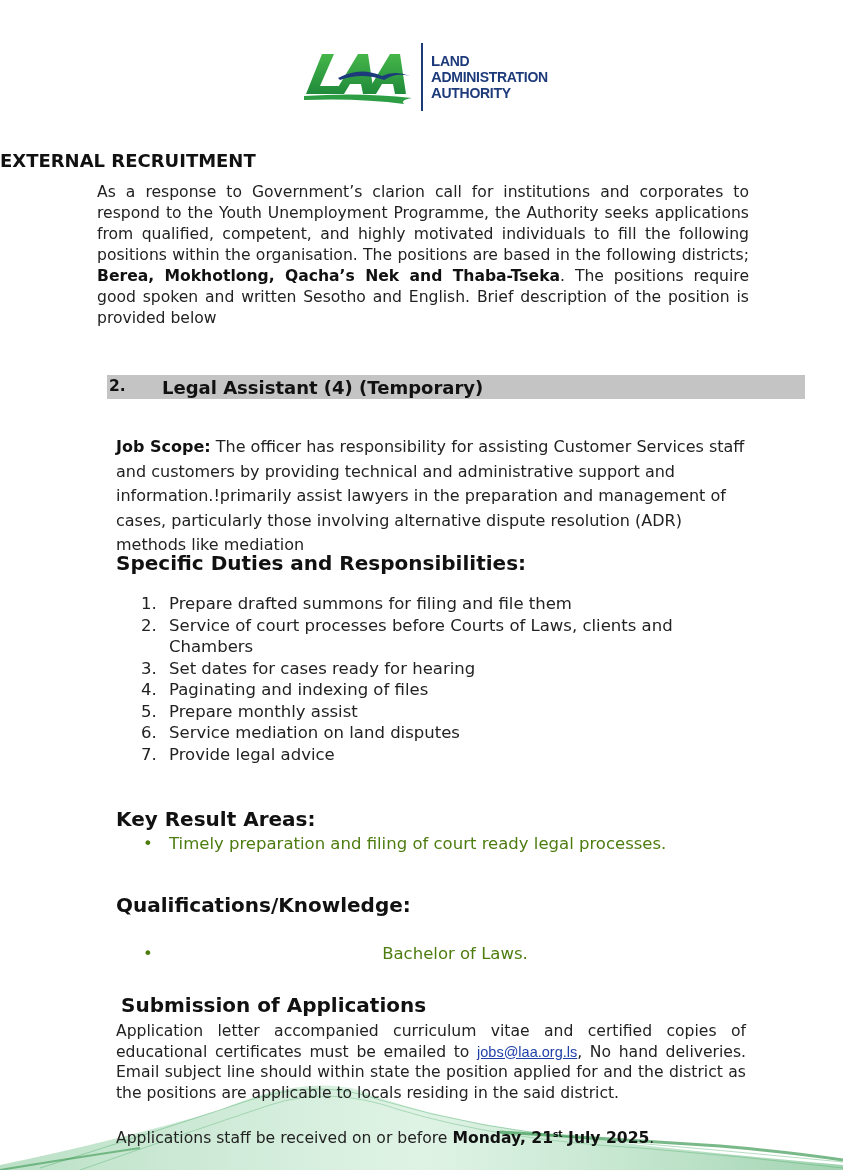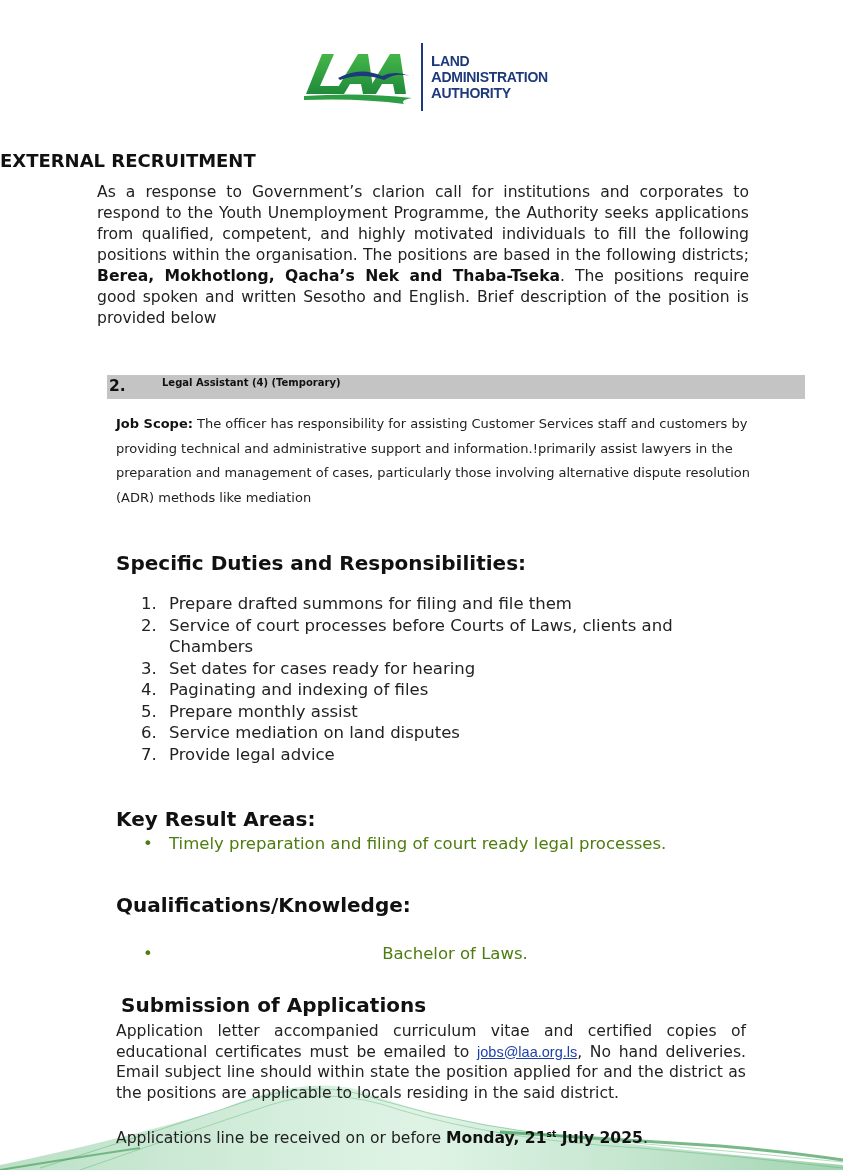--- a/index.html
+++ b/index.html
@@ -11,22 +11,22 @@
   .logo-text { position:absolute; left:131px; top:13px; font-family:"Liberation Sans", sans-serif;
                font-weight:bold; font-size:14px; line-height:15px; color:#1d3a7a; letter-spacing:-0.3px; }
   .logo-text .cap { font-size:15px; }
   .title { position:absolute; left:0; width:843px; top:150px; 
            font-family:"DejaVu Sans", sans-serif; font-weight:bold; font-size:18px; color:#111; }
   .intro { position:absolute; left:97px; top:182px; width:652px; font-size:15.6px; line-height:21px;
            text-align:justify; text-align-last:left; color:#222; }
   .intro b { color:#111; }
   .section-bar { position:absolute; left:107px; top:375px; width:698px; height:24px; background:#c4c4c4; }
   .section-bar .num { position:absolute; left:2px; top:2px; font-weight:bold; font-size:15.5px; color:#111; }
-  .section-bar .name { position:absolute; left:55px; top:2px; font-weight:bold; font-size:10px; color:#111; }
-  .scope { position:absolute; left:116px; top:412px; width:640px; font-size:13px; line-height:24.5px; color:#222; }
+  .section-bar .name { position:absolute; left:55px; top:2px; font-weight:bold; font-size:18px; color:#111; }
+  .scope { position:absolute; left:116px; top:435px; width:640px; font-size:16px; line-height:24.5px; color:#222; }
   .scope b { color:#111; }
   .h { position:absolute; left:116px; font-weight:bold; font-size:20px; color:#111; }
   .duties { position:absolute; left:141px; top:593px; width:600px; margin:0; padding:0; list-style:none;
             font-size:16.5px; line-height:21.5px; color:#222; }
   .duties li { position:relative; padding-left:28px; }
   .duties .n { position:absolute; left:0; top:0; }
   .bullets { position:absolute; left:141px; width:600px; margin:0; padding:0; list-style:none;
              font-size:16.5px; line-height:21px; color:#4d7c0f; }
   .bullets li { position:relative; padding-left:28px; }
   .bullets li::before { content:"\2022"; position:absolute; left:2px; top:0; }
@@ -95,21 +95,21 @@
   <li>Timely preparation and filing of court ready legal processes.</li>
 </ul>
 
 <div class="h" style="top:893px;">Qualifications/Knowledge:</div>
 <ul class="bullets" style="top:943px;text-align:center;">
   <li>Bachelor of Laws.</li>
 </ul>
 
 <div class="h" style="top:993px; left:121px;text-align:center;">Submission of Applications</div>
 <div class="submission"><span>Application letter accompanied curriculum vitae and certified copies of educational certificates must be emailed to </span><a>jobs@laa.org.ls</a><span>,   No hand deliveries.  Email subject line should within state the position applied for and the district as the positions are applicable to locals residing in the said district.</span></div>
-<div class="deadline"><span>Applications line be received on or before </span><b><span>Monday, 21</span><sup>st</sup><span> July 2025</span></b><span>.</span></div>
+<div class="deadline"><span>Applications staff be received on or before </span><b><span>Monday, 21</span><sup>st</sup><span> July 2025</span></b><span>.</span></div>
 
 <svg class="wave" viewBox="0 0 843 100" preserveAspectRatio="none">
   <defs>
     <linearGradient id="wg" x1="0" x2="1" y1="0" y2="0">
       <stop offset="0" stop-color="#3aa55a" stop-opacity="0.35"></stop>
       <stop offset="0.5" stop-color="#7fcf98" stop-opacity="0.25"></stop>
       <stop offset="1" stop-color="#2e9e50" stop-opacity="0.45"></stop>
     </linearGradient>
   </defs>
   <path d="M0,95 Q120,70 220,40 Q300,5 360,20 Q420,45 520,60 Q650,78 843,95 L843,100 L0,100 Z" fill="url(#wg)"></path>

